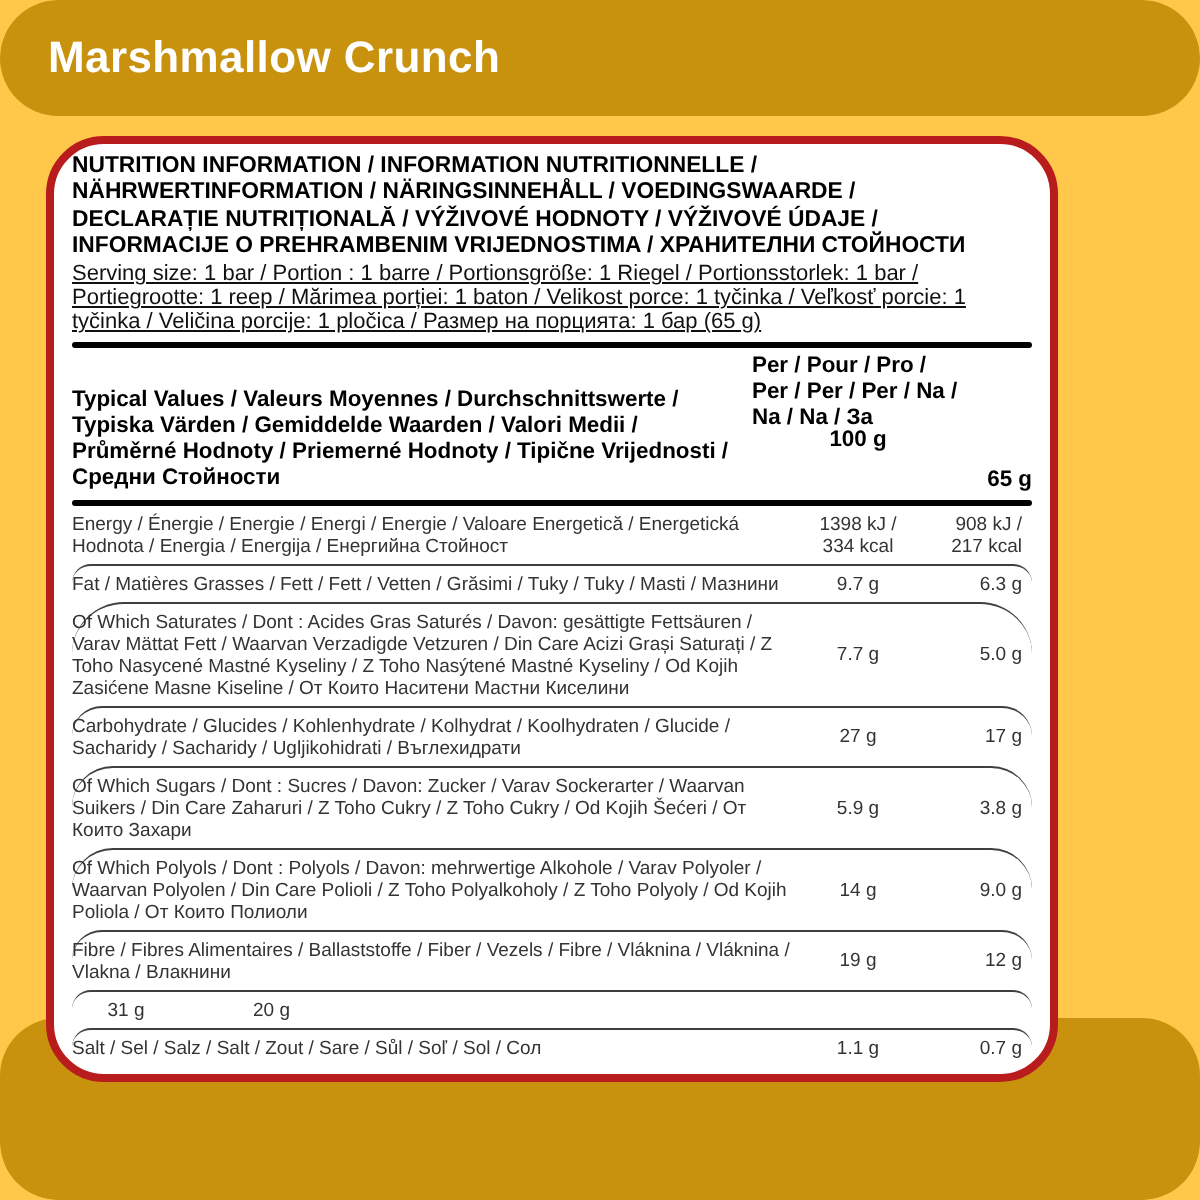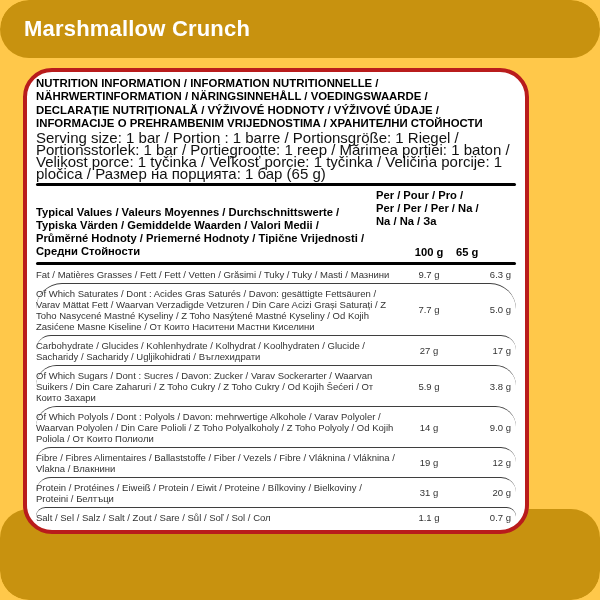--- a/index.html
+++ b/index.html
@@ -27,22 +27,23 @@
     position: absolute; top: 68px; left: 23px; width: 506px; z-index: 2;
     background: #FFFFFF;
     border: 4px solid #b91c1c;
     padding: 5px 9px 4px 9px;
   }
   .panel-heading {
     font-size: 11.4px; font-weight: 700; line-height: 13.3px; color: #000;
     white-space: pre-line; margin-bottom: 2px;
   }
   .serving {
-    font-size: 15px; line-height: 11.9px; color: #111;
+    font-size: 11px; line-height: 11.9px; color: #111;
     margin-bottom: 3px;
+    text-decoration: underline;
   }
   .thick-sep { height: 3px; background: #000; }
   .thead {
     position: relative; padding: 20px 0 4px 0; min-height: 58px;
   }
   .values-heading {
     width: 390px;
     font-size: 11.2px; font-weight: 700; line-height: 13.1px; color: #000;
     white-space: pre-line;
   }
@@ -53,22 +54,22 @@
   }
   .unit-row {
     position: absolute; bottom: 4px; right: 0; width: 114px;
     display: flex;
   }
   .unit-100g {
     width: 54px; text-align: center;
     font-size: 11.2px; font-weight: 700; color: #000;
   }
   .unit-65g {
-    width: 60px; text-align: left;
-    font-size: 11.2px; font-weight: 700; color: #000;
+    width: 60px; text-align: right;
+    font-size: 11.2px; font-weight: 700; color: #000; margin-top: 20px;
   }
   .trow {
     display: flex; align-items: center;
     padding: 3.5px 0;
   }
   .trow + .trow { border-top: 1px solid #3F3F3F; }
   .cell { font-size: 9.5px; line-height: 11px; color: #333; }
   .lbl { flex: 1; padding-right: 6px; }
   .v1 { width: 54px; text-align: center; white-space: pre-line; }
   .v2 { width: 60px; text-align: right; padding-right: 5px; white-space: pre-line; }
@@ -95,20 +96,27 @@
     <div class="per-heading">Per / Pour / Pro /
 Per / Per / Per / Na /
 Na / Na / За</div>
     <div class="unit-row">
       <span class="unit-100g">100 g</span>
       <span class="unit-65g">65 g</span>
     </div>
   </div>
   <div class="thick-sep"></div>
   <div id="table-body">
+  <div class="trow">
+    <div class="cell lbl">Energy / Énergie / Energie / Energi / Energie / Valoare Energetică / Energetická Hodnota / Energia / Energija / Енергийна Стойност</div>
+    <div class="cell v1">1398 kJ /
+334 kcal</div>
+    <div class="cell v2">908 kJ /
+217 kcal</div>
+  </div>
 
   <div class="trow">
     <div class="cell lbl">Fat / Matières Grasses / Fett / Fett / Vetten / Grăsimi / Tuky / Tuky / Masti / Мазнини</div>
     <div class="cell v1">9.7 g</div>
     <div class="cell v2">6.3 g</div>
   </div>
 
   <div class="trow">
     <div class="cell lbl">Of Which Saturates / Dont : Acides Gras Saturés / Davon: gesättigte Fettsäuren / Varav Mättat Fett / Waarvan Verzadigde Vetzuren / Din Care Acizi Grași Saturați / Z Toho Nasycené Mastné Kyseliny / Z Toho Nasýtené Mastné Kyseliny / Od Kojih Zasićene Masne Kiseline / От Които Наситени Мастни Киселини</div>
     <div class="cell v1">7.7 g</div>
@@ -133,21 +141,20 @@
     <div class="cell v2">9.0 g</div>
   </div>
 
   <div class="trow">
     <div class="cell lbl">Fibre / Fibres Alimentaires / Ballaststoffe / Fiber / Vezels / Fibre / Vláknina / Vláknina / Vlakna / Влакнини</div>
     <div class="cell v1">19 g</div>
     <div class="cell v2">12 g</div>
   </div>
 
   <div class="trow">
-    <div class="cell lbl">Protein / Protéines / Eiweiß / Protein / Eiwit / Proteine / Bílkoviny / Bielkoviny / Proteini / Белтъци</div>
     <div class="cell v1">31 g</div>
     <div class="cell v2">20 g</div>
   </div>
 
   <div class="trow">
     <div class="cell lbl">Salt / Sel / Salz / Salt / Zout / Sare / Sůl / Soľ / Sol / Сол</div>
     <div class="cell v1">1.1 g</div>
     <div class="cell v2">0.7 g</div>
   </div>
 </div>

